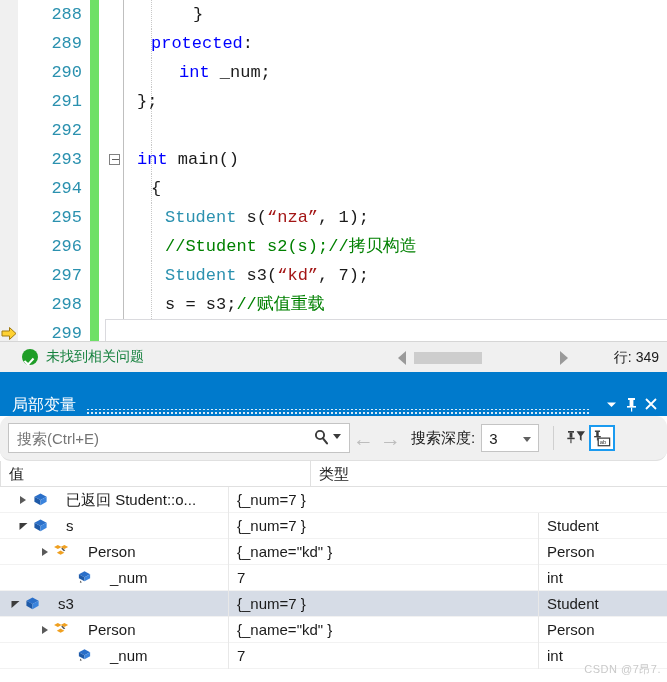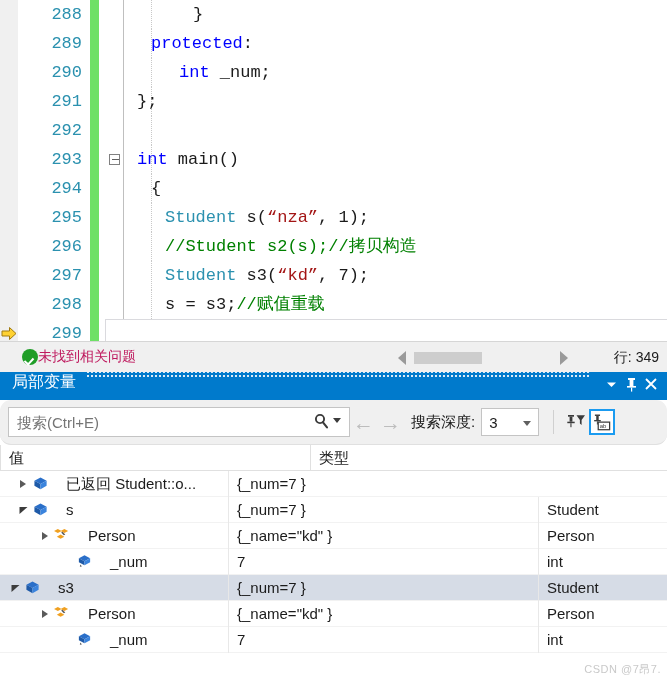--- a/index.html
+++ b/index.html
@@ -145,21 +145,22 @@
   }
   .ok-icon::after {
     content: "";
     position: absolute; left: 4px; top: 7px;
     width: 4px; height: 7px;
     border: solid #fff;
     border-width: 0 2px 2px 0;
     transform: rotate(42deg);
   }
   .status-msg {
-    font-size: 14px; color: #be185d;
+    margin-left: 8px;
+    font-size: 14px; color: #15803d;
   }
   .hscroll-area {
     position: absolute; left: 398px; top: 8px;
     width: 170px; height: 15px;
     display: flex; align-items: center;
   }
   .arrow-l, .arrow-r {
     width: 0; height: 0; flex: 0 0 auto;
   }
   .arrow-l {
@@ -179,23 +180,23 @@
     margin-left: 8px;
   }
   .line-indicator {
     position: absolute; right: 8px; top: 7px;
     font-size: 14px; color: #1b1b1b;
   }
 
   
   .panel { width: 667px; height: 310px; background: #fff; position: relative; }
   .panel-title {
-    height: 28px;
+    height: 44px;
     background: #007acc;
-    display: flex; align-items: flex-start;
+    display: flex; align-items: flex-end;
     padding: 0 6px 0 12px;
     position: relative;
   }
   .panel-title .ttl {
     color: #ffffff; font-size: 16px;
     flex: 0 0 auto;
   }
   .panel-title .dots {
     flex: 1 1 auto;
     height: 7px;

